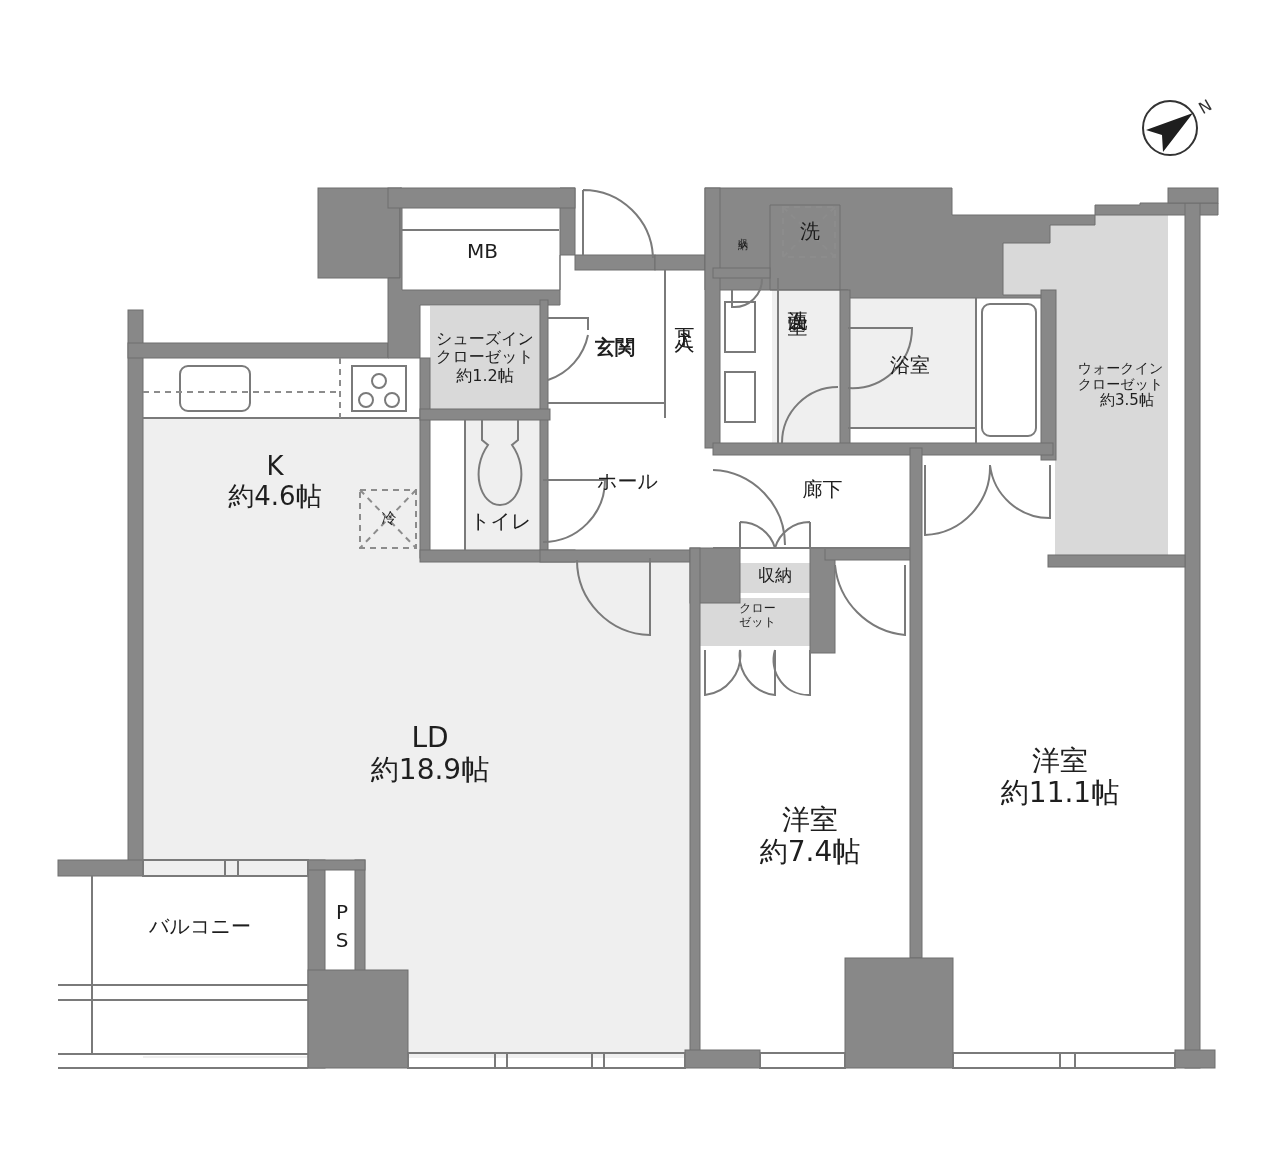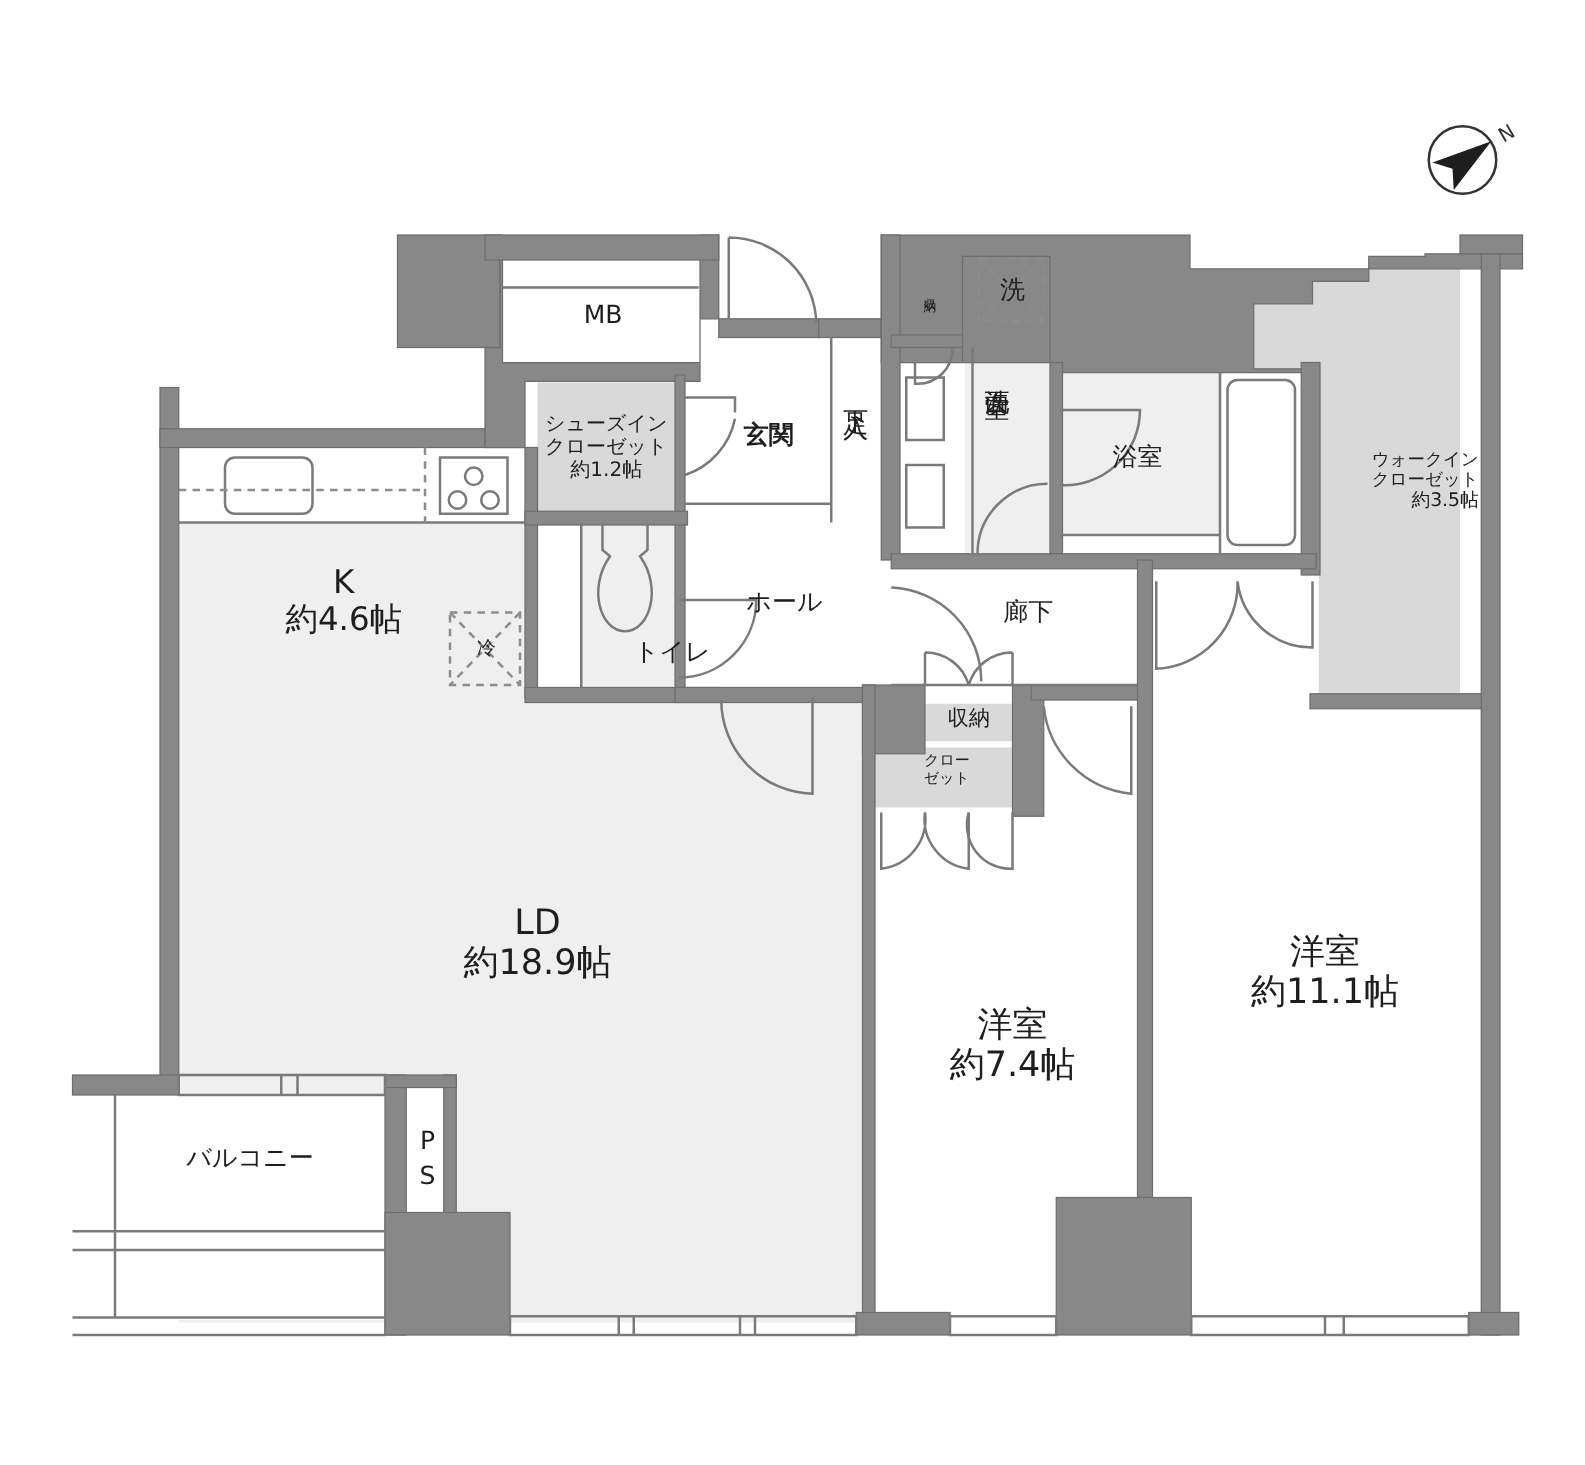--- a/index.html
+++ b/index.html
@@ -203,33 +203,33 @@
   </div>
 
   <div class="lbl mid" style="left:585px;top:336px;width:60px;font-weight:bold;">玄関</div>
   <div class="lbl mid vert" style="left:673px;top:312px;">下足入</div>
 
   <div class="lbl vert" style="left:737px;top:230px;font-size:10px;">収納</div>
   <div class="lbl mid" style="left:795px;top:220px;width:30px;">洗</div>
   <div class="lbl mid vert" style="left:786px;top:295px;">洗面室</div>
   <div class="lbl mid" style="left:880px;top:354px;width:60px;">浴室</div>
 
-  <div class="lbl" style="left:1058px;top:360px;width:125px;font-size:14px;text-align:right;">
+  <div class="lbl" style="left:1058px;top:360px;width:125px;font-size:14px;">
     <div>ウォークイン</div>
     <div>クローゼット</div>
     <div style="font-size:15px;margin-left:13px;">約3.5帖</div>
   </div>
 
   <div class="lbl" style="left:205px;top:452px;width:140px;font-size:26px;">
     <div>K</div>
     <div>約4.6帖</div>
   </div>
   <div class="lbl small" style="left:374px;top:510px;width:30px;">冷</div>
 
-  <div class="lbl mid" style="left:470px;top:510px;width:60px;margin-left:37px;">トイレ</div>
+  <div class="lbl mid" style="left:470px;top:510px;width:60px;">トイレ</div>
   <div class="lbl mid" style="left:590px;top:470px;width:75px;">ホール</div>
   <div class="lbl mid" style="left:795px;top:478px;width:55px;">廊下</div>
 
   <div class="lbl small" style="left:740px;top:566px;width:70px;font-size:17px;">収納</div>
   <div class="lbl" style="left:705px;top:602px;width:105px;font-size:12px;">
     <div>クロー</div>
     <div>ゼット</div>
   </div>
 
   <div class="lbl" style="left:335px;top:722px;width:190px;font-size:28px;">

